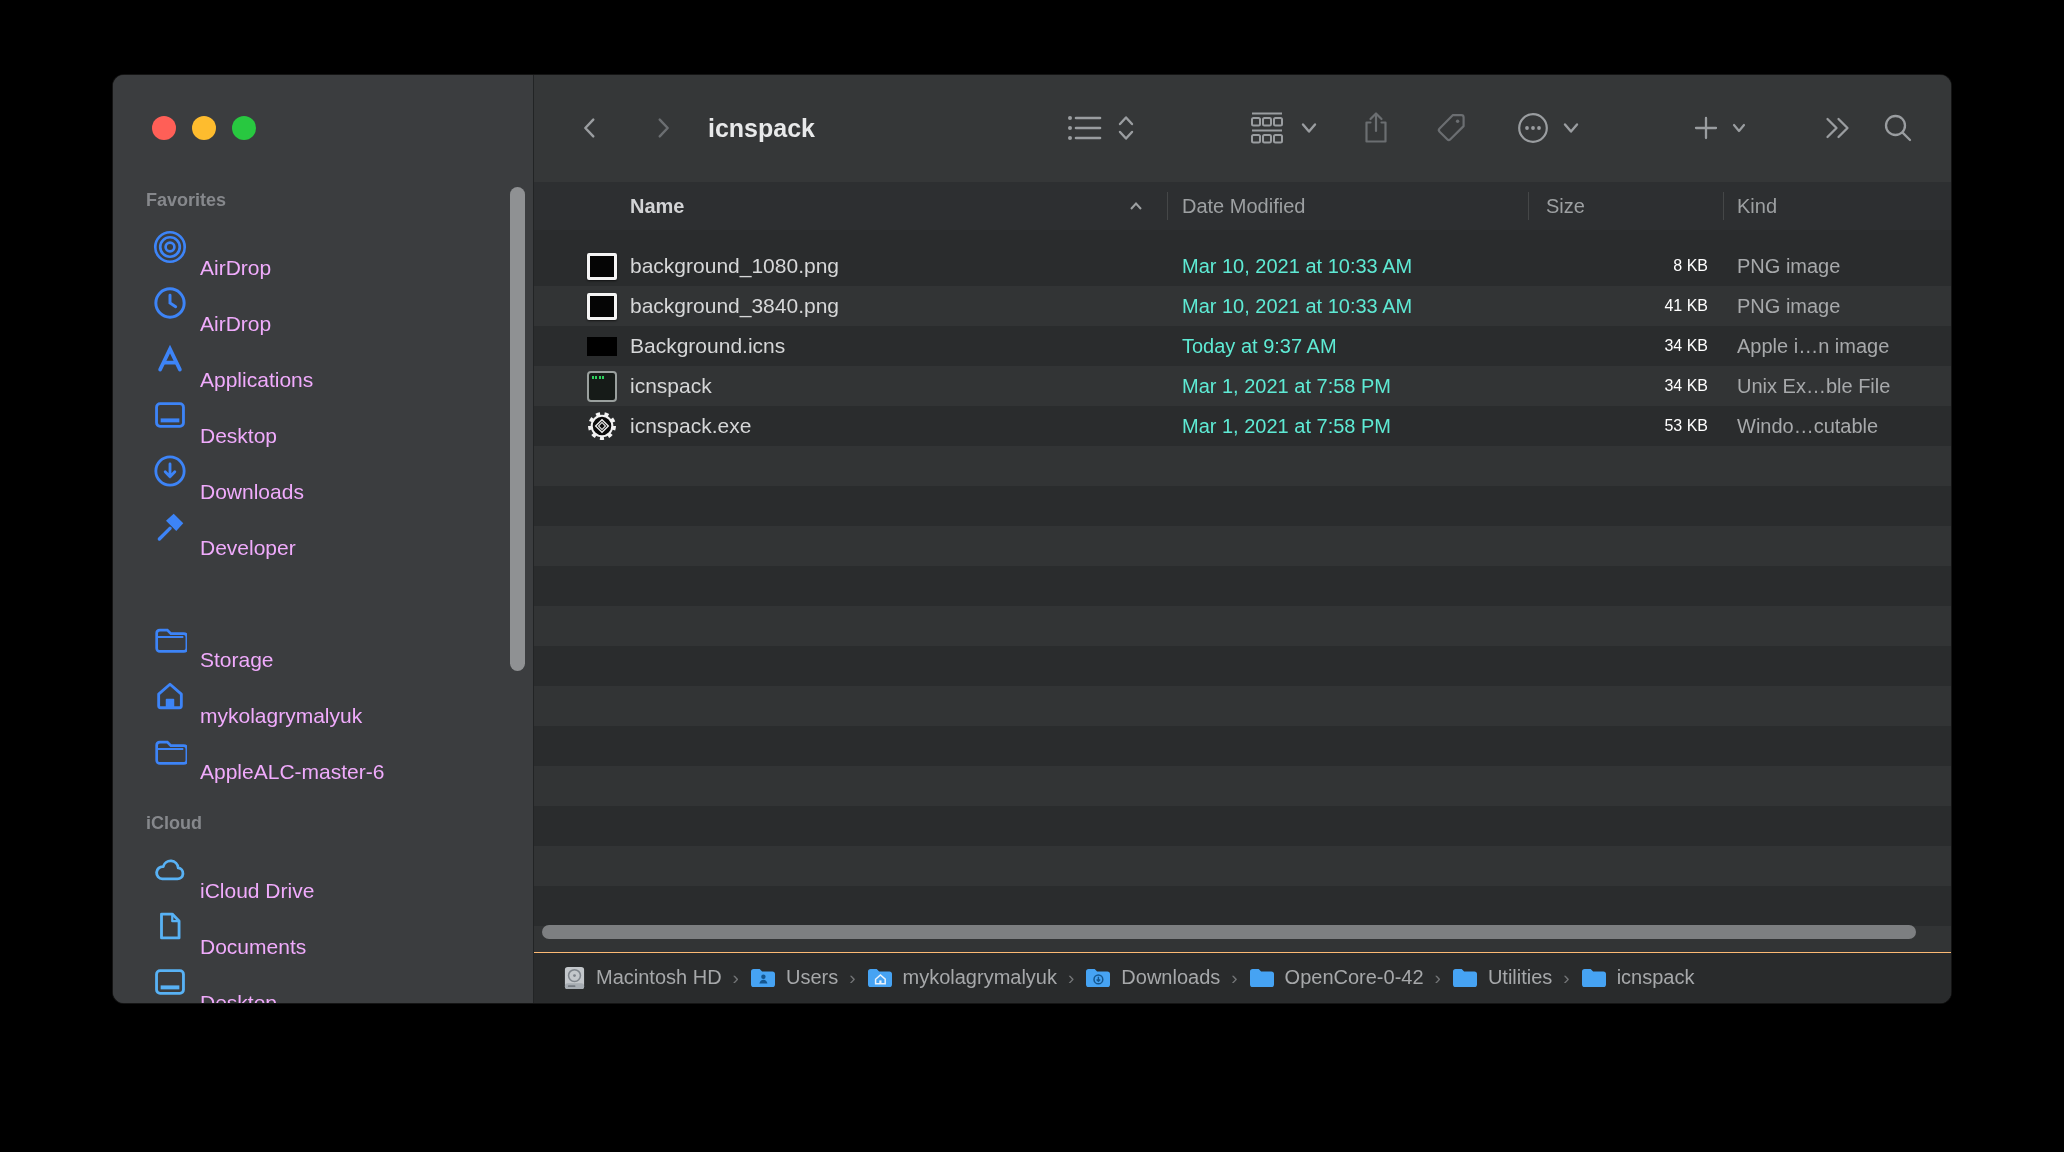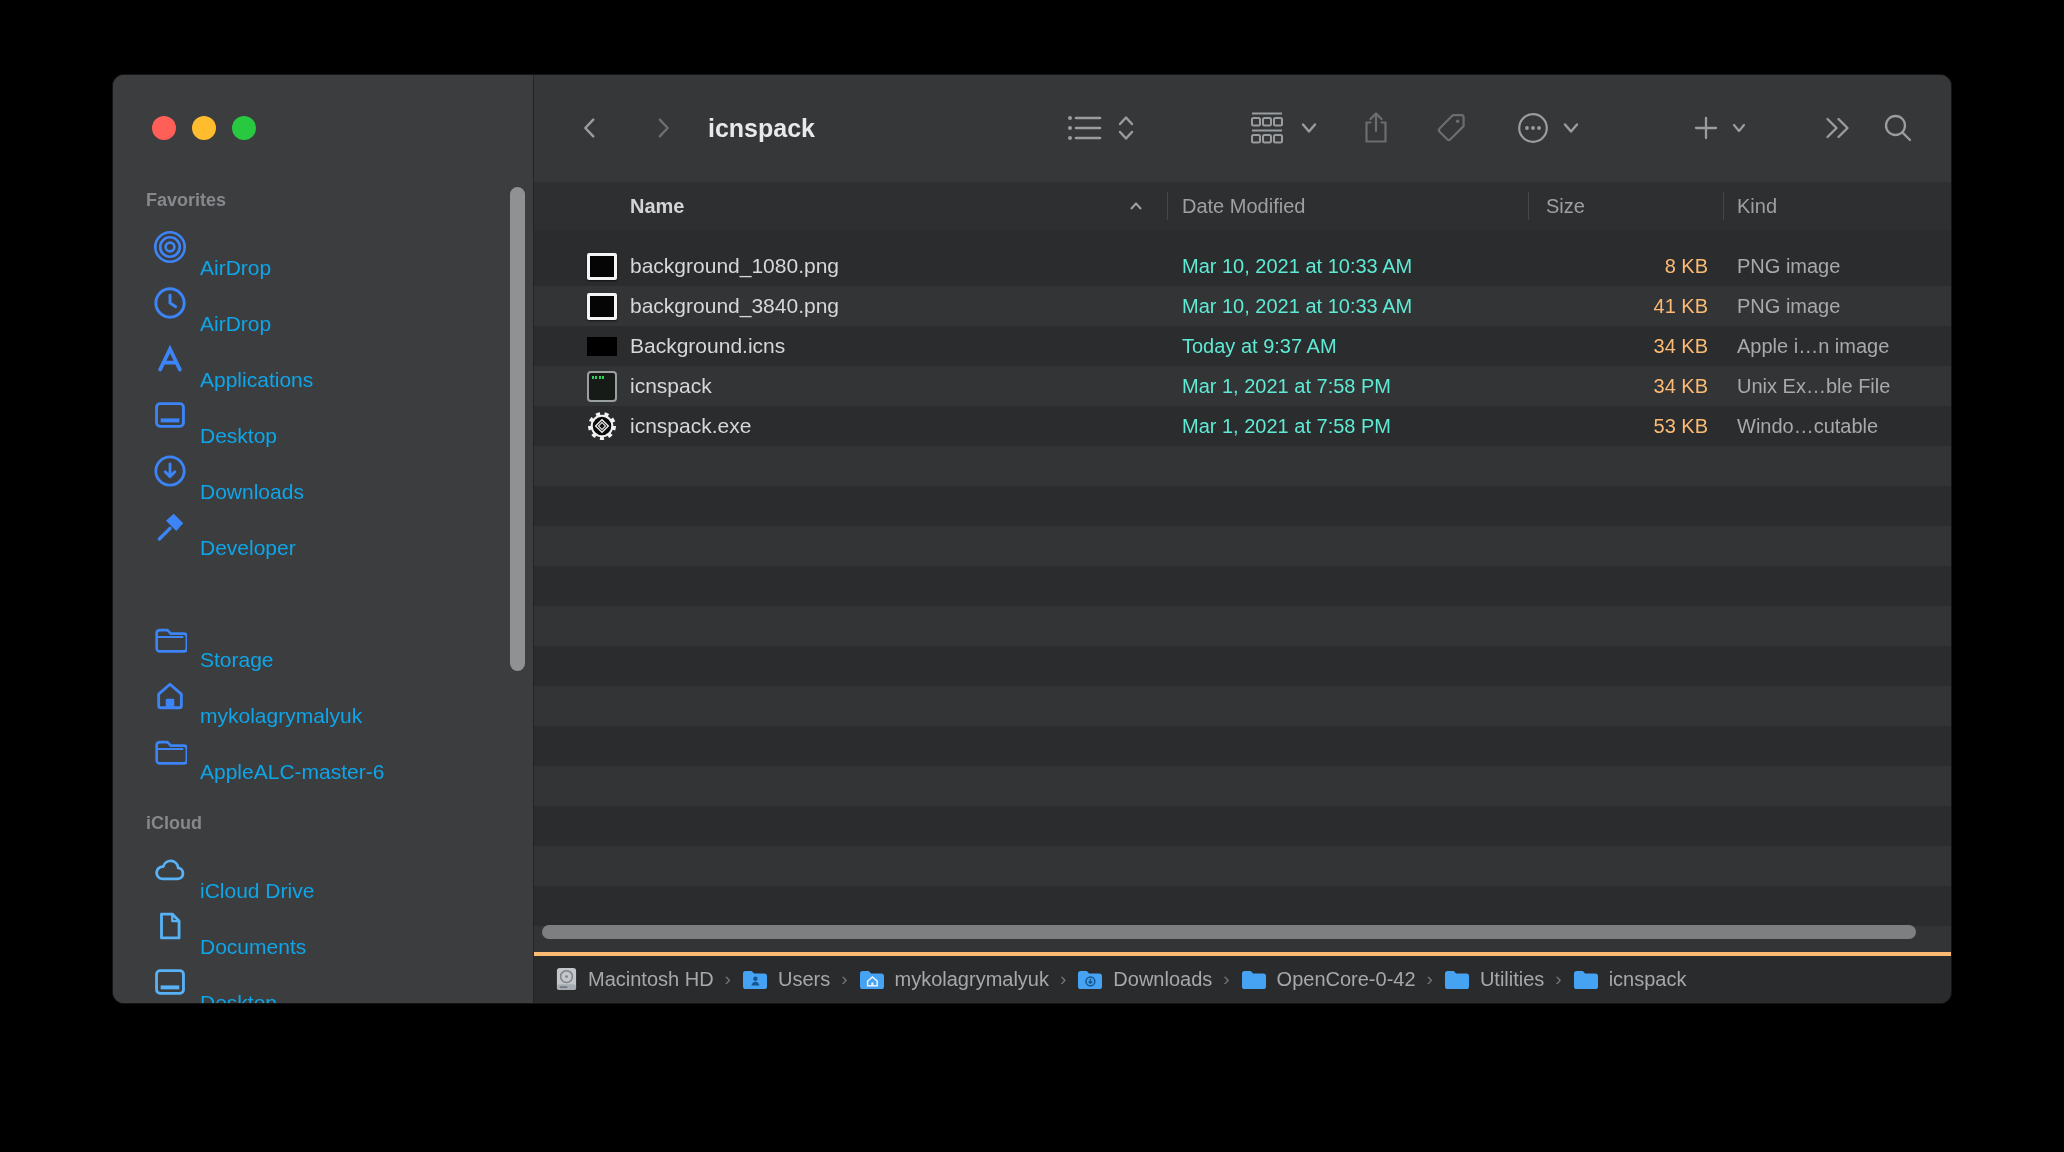--- a/index.html
+++ b/index.html
@@ -9,21 +9,21 @@
     overflow:hidden;background:#3b3d3f;box-shadow:0 0 0 1px rgba(255,255,255,0.08),0 24px 70px rgba(0,0,0,0.65);}
   
   .sidebar{position:absolute;left:0;top:0;width:420px;height:928px;background:#3b3d3f;}
   .tl{position:absolute;top:41px;width:24px;height:24px;border-radius:50%;}
   .tl.red{left:39px;background:#ff5f57;}
   .tl.yellow{left:79px;background:#febc2e;}
   .tl.green{left:119px;background:#28c840;}
   .sec-label{position:absolute;left:33px;height:26px;line-height:26px;font-size:18px;font-weight:700;color:#86888c;}
   .side-item{position:absolute;left:14px;width:382px;height:44px;border-radius:8px;display:flex;align-items:center;}
   .side-item .sicon{width:34px;height:34px;margin-left:26px;display:flex;align-items:center;justify-content:center;flex:0 0 auto;}
-  .side-item .slabel{margin-left:13px;font-size:21px;color:#0ea5e9;white-space:nowrap;margin-top:42px;}
+  .side-item .slabel{margin-left:13px;font-size:21px;color:#f0abfc;white-space:nowrap;margin-top:42px;}
   .side-scrollbar{position:absolute;left:397px;top:112px;width:15px;height:484px;border-radius:8px;background:#8f9193;}
   .vdivider{position:absolute;left:420px;top:0;width:1px;height:928px;background:#222425;z-index:5;}
   
   .main{position:absolute;left:421px;top:0;width:1417px;height:928px;background:#2a2c2d;}
   .toolbar{position:absolute;left:0;top:0;width:100%;height:107px;background:#353738;border-bottom:1px solid #232526;}
   .tbtn{position:absolute;display:flex;align-items:center;justify-content:center;}
   .ticon{color:#9a9da0;}
   .ticon.dim{color:#6b6e71;}
   .wtitle{position:absolute;left:174px;top:0;height:107px;line-height:107px;font-size:25px;font-weight:700;color:#e8e9ea;}
   
@@ -34,33 +34,33 @@
   .sortcaret{position:absolute;top:16px;color:#9da0a2;}
   
   .list{position:absolute;left:0;top:155px;width:100%;height:722px;overflow:hidden;}
   .spacer16{position:absolute;left:0;top:0;width:100%;height:16px;background:#2a2c2d;}
   .row{position:absolute;left:0;width:100%;height:40px;}
   .row.dark{background:#2a2c2d;}
   .row.light{background:#323435;}
   .ficon{position:absolute;left:53px;top:0;width:30px;height:40px;display:flex;align-items:center;justify-content:center;}
   .fname{position:absolute;left:96px;top:0;height:40px;line-height:40px;font-size:21px;color:#d6d7d8;white-space:nowrap;}
   .fdate{position:absolute;left:648px;top:0;height:40px;line-height:40px;font-size:20px;color:#5eead4;white-space:nowrap;}
-  .fsize{position:absolute;left:950px;top:0;width:224px;height:40px;line-height:40px;font-size:20px;color:#fdba74;text-align:right;}
+  .fsize{position:absolute;left:950px;top:0;width:224px;height:40px;line-height:40px;font-size:16px;color:#ffffff;text-align:right;}
   .fkind{position:absolute;left:1203px;top:0;height:40px;line-height:40px;font-size:20px;color:#a7a9ab;white-space:nowrap;text-align:right;}
   .filler{position:absolute;left:0;top:216px;width:100%;height:506px;
     background:repeating-linear-gradient(180deg,#323435 0 40px,#2a2c2d 40px 80px);}
   .png-thumb{width:30px;height:21px;background:#050505;border:3px solid #f5f5f5;border-radius:2px;box-shadow:0 1px 2px rgba(0,0,0,.6);}
   .icns-thumb{width:30px;height:19px;background:#000;}
   .term-thumb{width:27px;height:27px;background:#161b18;border:2px solid #9aa09e;border-radius:4px;position:relative;}
   .term-thumb i{position:absolute;left:3px;top:3px;width:12px;height:3px;
     background:repeating-linear-gradient(90deg,#2fd05e 0 2px,transparent 2px 3.4px);}
   .hscrollbar{position:absolute;left:8px;top:850px;width:1374px;height:14px;border-radius:7px;background:#7d7f81;}
   
-  .pathbar{position:absolute;left:0;top:877px;width:100%;height:50px;background:#292b2c;border-top:4px solid #fdba74;
-    display:flex;align-items:center;padding-left:21px;box-sizing:border-box;}
+  .pathbar{position:absolute;left:0;top:877px;width:100%;height:50px;background:#292b2c;border-top:1px solid #fdba74;
+    display:flex;align-items:center;padding-left:29px;box-sizing:border-box;}
   .crumb{display:flex;align-items:center;white-space:nowrap;}
   .crumb .clabel{margin-left:10px;font-size:20px;color:#a6a8aa;}
   .csep{margin:0 11px;font-size:19px;color:#737577;}
 </style>
 </head>
 <body>
 
 <div class="stage">
 <div class="window">
 

